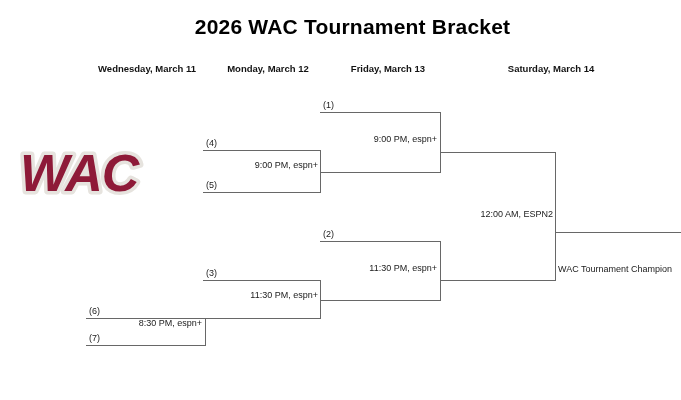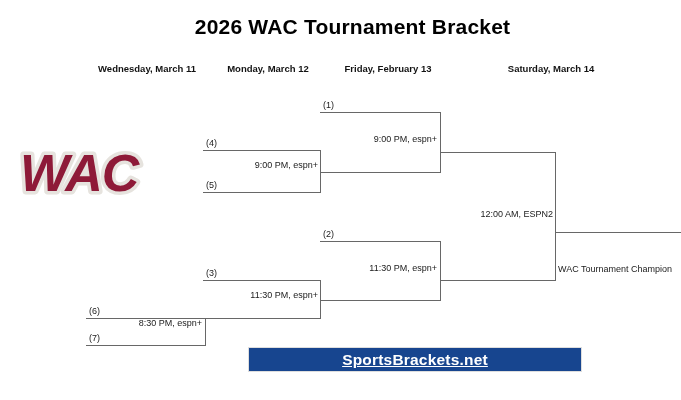--- a/index.html
+++ b/index.html
@@ -114,21 +114,21 @@
 </style>
 </head>
 <body>
 
 <div id="bracket-page">
 
   <div id="page-title">2026 WAC Tournament Bracket</div>
 
   <div class="round-header" style="left:147px;">Wednesday, March 11</div>
   <div class="round-header" style="left:268px;">Monday, March 12</div>
-  <div class="round-header" style="left:388px;">Friday, February 13</div>
+  <div class="round-header" style="left:388px;">Friday, March 13</div>
   <div class="round-header" style="left:503px;margin-left:48px;">Saturday, March 14</div>
 
   <div class="hline" style="left:86px; top:318px; width:119px;"></div>
   <div class="seed-label" style="left:89px; top:306px;">(6)</div>
 
   <div class="hline" style="left:86px; top:345px; width:119px;"></div>
   <div class="seed-label" style="left:89px; top:333px;">(7)</div>
 
   <div class="vline" style="left:205px; top:318px; height:28px;"></div>
   <div class="game-label" style="left:105px; top:318px; width:97px;">8:30 PM, espn+</div>
@@ -174,17 +174,14 @@
   <div class="hline" style="left:555px; top:232px; width:126px;"></div>
   <div id="champion-label" style="left:558px; top:220px;">WAC Tournament Champion</div>
 
   <div id="wac-logo">
     <svg viewBox="0 0 172 62" width="172" height="62" xmlns="http://www.w3.org/2000/svg">
       <text x="2" y="49" font-family="Liberation Sans, sans-serif" font-size="52" font-weight="bold" font-style="italic" letter-spacing="-1" stroke="#e6e3de" stroke-width="7" stroke-linejoin="round" fill="none">WAC</text>
       <text x="2" y="49" font-family="Liberation Sans, sans-serif" font-size="52" font-weight="bold" font-style="italic" letter-spacing="-1" fill="#8e1a38">WAC</text>
     </svg>
   </div>
 
-  <div id="footer-banner">
-    <span id="footer-banner-text">SportsBrackets.net</span>
-  </div>
 
 </div>
 
 </body></html>

